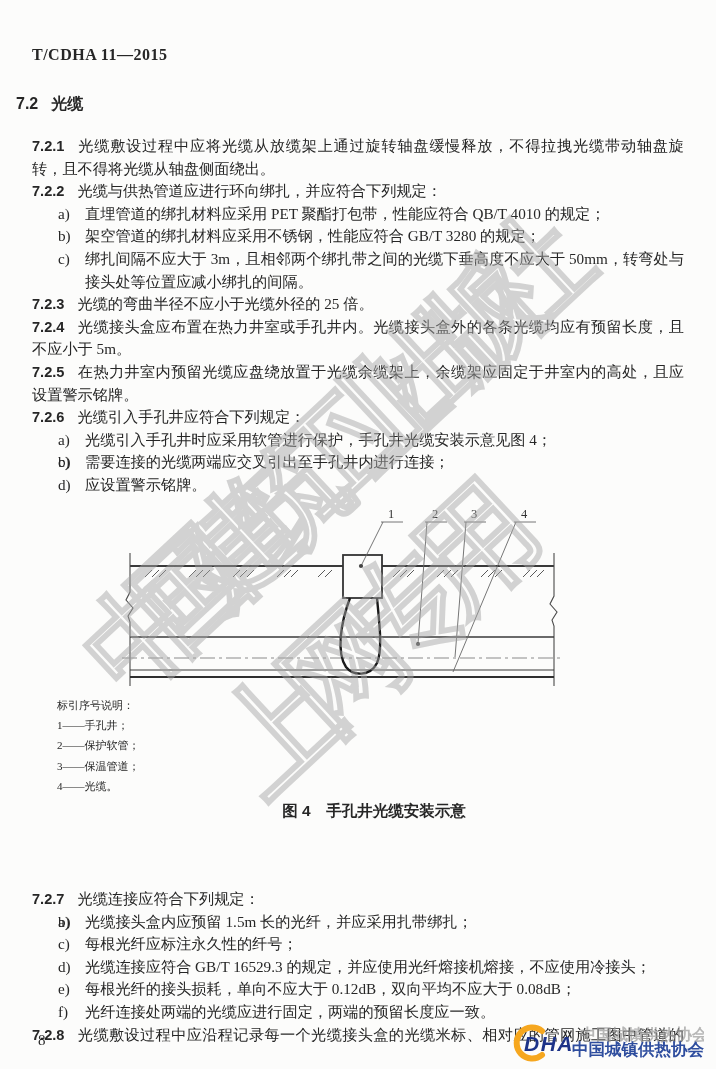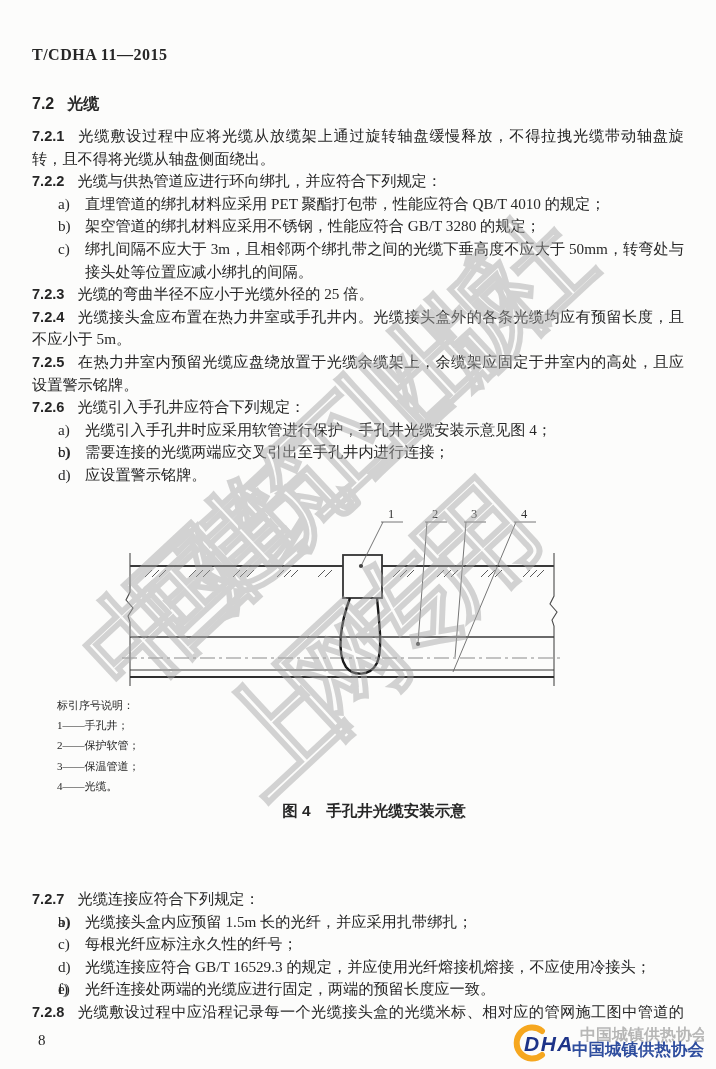--- a/index.html
+++ b/index.html
@@ -18,25 +18,25 @@
   .wm1 { font-size:112px; letter-spacing:-46px; left:320px; top:470px;
          transform:translate(-50%,-50%) rotate(-43deg); }
   .wm2 { font-size:118px; letter-spacing:-28px; left:368px; top:648px;
          transform:translate(-50%,-50%) rotate(-43deg); }
   
   .doc-code {
     position:absolute; left:32px; top:46px; font-size:16px; font-weight:bold;
     letter-spacing:.5px; z-index:2;
   }
   .section-title {
-    position:absolute; left:32px; top:94px; font-size:16px; font-weight:bold; z-index:2;
+    position:absolute; left:16px; top:94px; font-size:16px; font-weight:bold; z-index:2;
     font-family:"Liberation Sans","DejaVu Sans",sans-serif;
   }
   .section-title .snum { margin-right:13px; }
-  .body1 { position:absolute; left:32px; top:125px; width:652px; z-index:2; }
+  .body1 { position:absolute; left:32px; top:135px; width:652px; z-index:2; }
   .body2 { position:absolute; left:32px; top:888px; width:652px; z-index:2; }
   .body1 p, .body2 p {
     margin:0; font-size:15.2px; line-height:22.6px; text-align:justify;
   }
   .cnum {
     font-weight:bold; margin-right:13px;
     font-family:"Liberation Sans","DejaVu Sans",sans-serif; font-size:14.6px;
   }
   .sub { position:relative; padding-left:53px; }
   .sub .slabel { position:absolute; left:26px; top:0; }
@@ -158,21 +158,21 @@
   </div>
 
   <div class="fig-caption">图 4　手孔井光缆安装示意</div>
 
   <div class="body2">
     <p class="clause"><span class="cnum">7.2.7</span><span>光缆连接应符合下列规定：</span></p>
     <p class="sub"><span class="slabel">a)</span></p>
     <p class="sub"><span class="slabel">b)</span><span>光缆接头盒内应预留 1.5m 长的光纤，并应采用扎带绑扎；</span></p>
     <p class="sub"><span class="slabel">c)</span><span>每根光纤应标注永久性的纤号；</span></p>
     <p class="sub"><span class="slabel">d)</span><span>光缆连接应符合 GB/T 16529.3 的规定，并应使用光纤熔接机熔接，不应使用冷接头；</span></p>
-    <p class="sub"><span class="slabel">e)</span></p>
+    <p class="sub"><span class="slabel">e)</span><span>每根光纤的接头损耗，单向不应大于 0.12dB，双向平均不应大于 0.08dB；</span></p>
     <p class="sub"><span class="slabel">f)</span><span>光纤连接处两端的光缆应进行固定，两端的预留长度应一致。</span></p>
     <p class="clause lastline"><span class="cnum">7.2.8</span><span>光缆敷设过程中应沿程记录每一个光缆接头盒的光缆米标、相对应的管网施工图中管道的</span></p>
   </div>
 
   <div class="pageno">8</div>
 
   <svg class="logo" width="200" height="48" viewBox="0 0 200 48">
     <text x="76" y="22" font-size="16" font-weight="bold" fill="#9a9a9a" opacity="0.7" font-family="Liberation Serif, DejaVu Serif, serif">中国城镇供热协会</text>
     <path d="M38,13 A15.5,15.5 0 1 0 38,37" fill="none" stroke="#f6a71f" stroke-width="6" stroke-linecap="round"></path>
     <text x="20" y="33" font-size="21" font-weight="bold" font-style="italic" letter-spacing="1.5" fill="#1d3388" font-family="Liberation Sans, DejaVu Sans, sans-serif">DHA</text>

